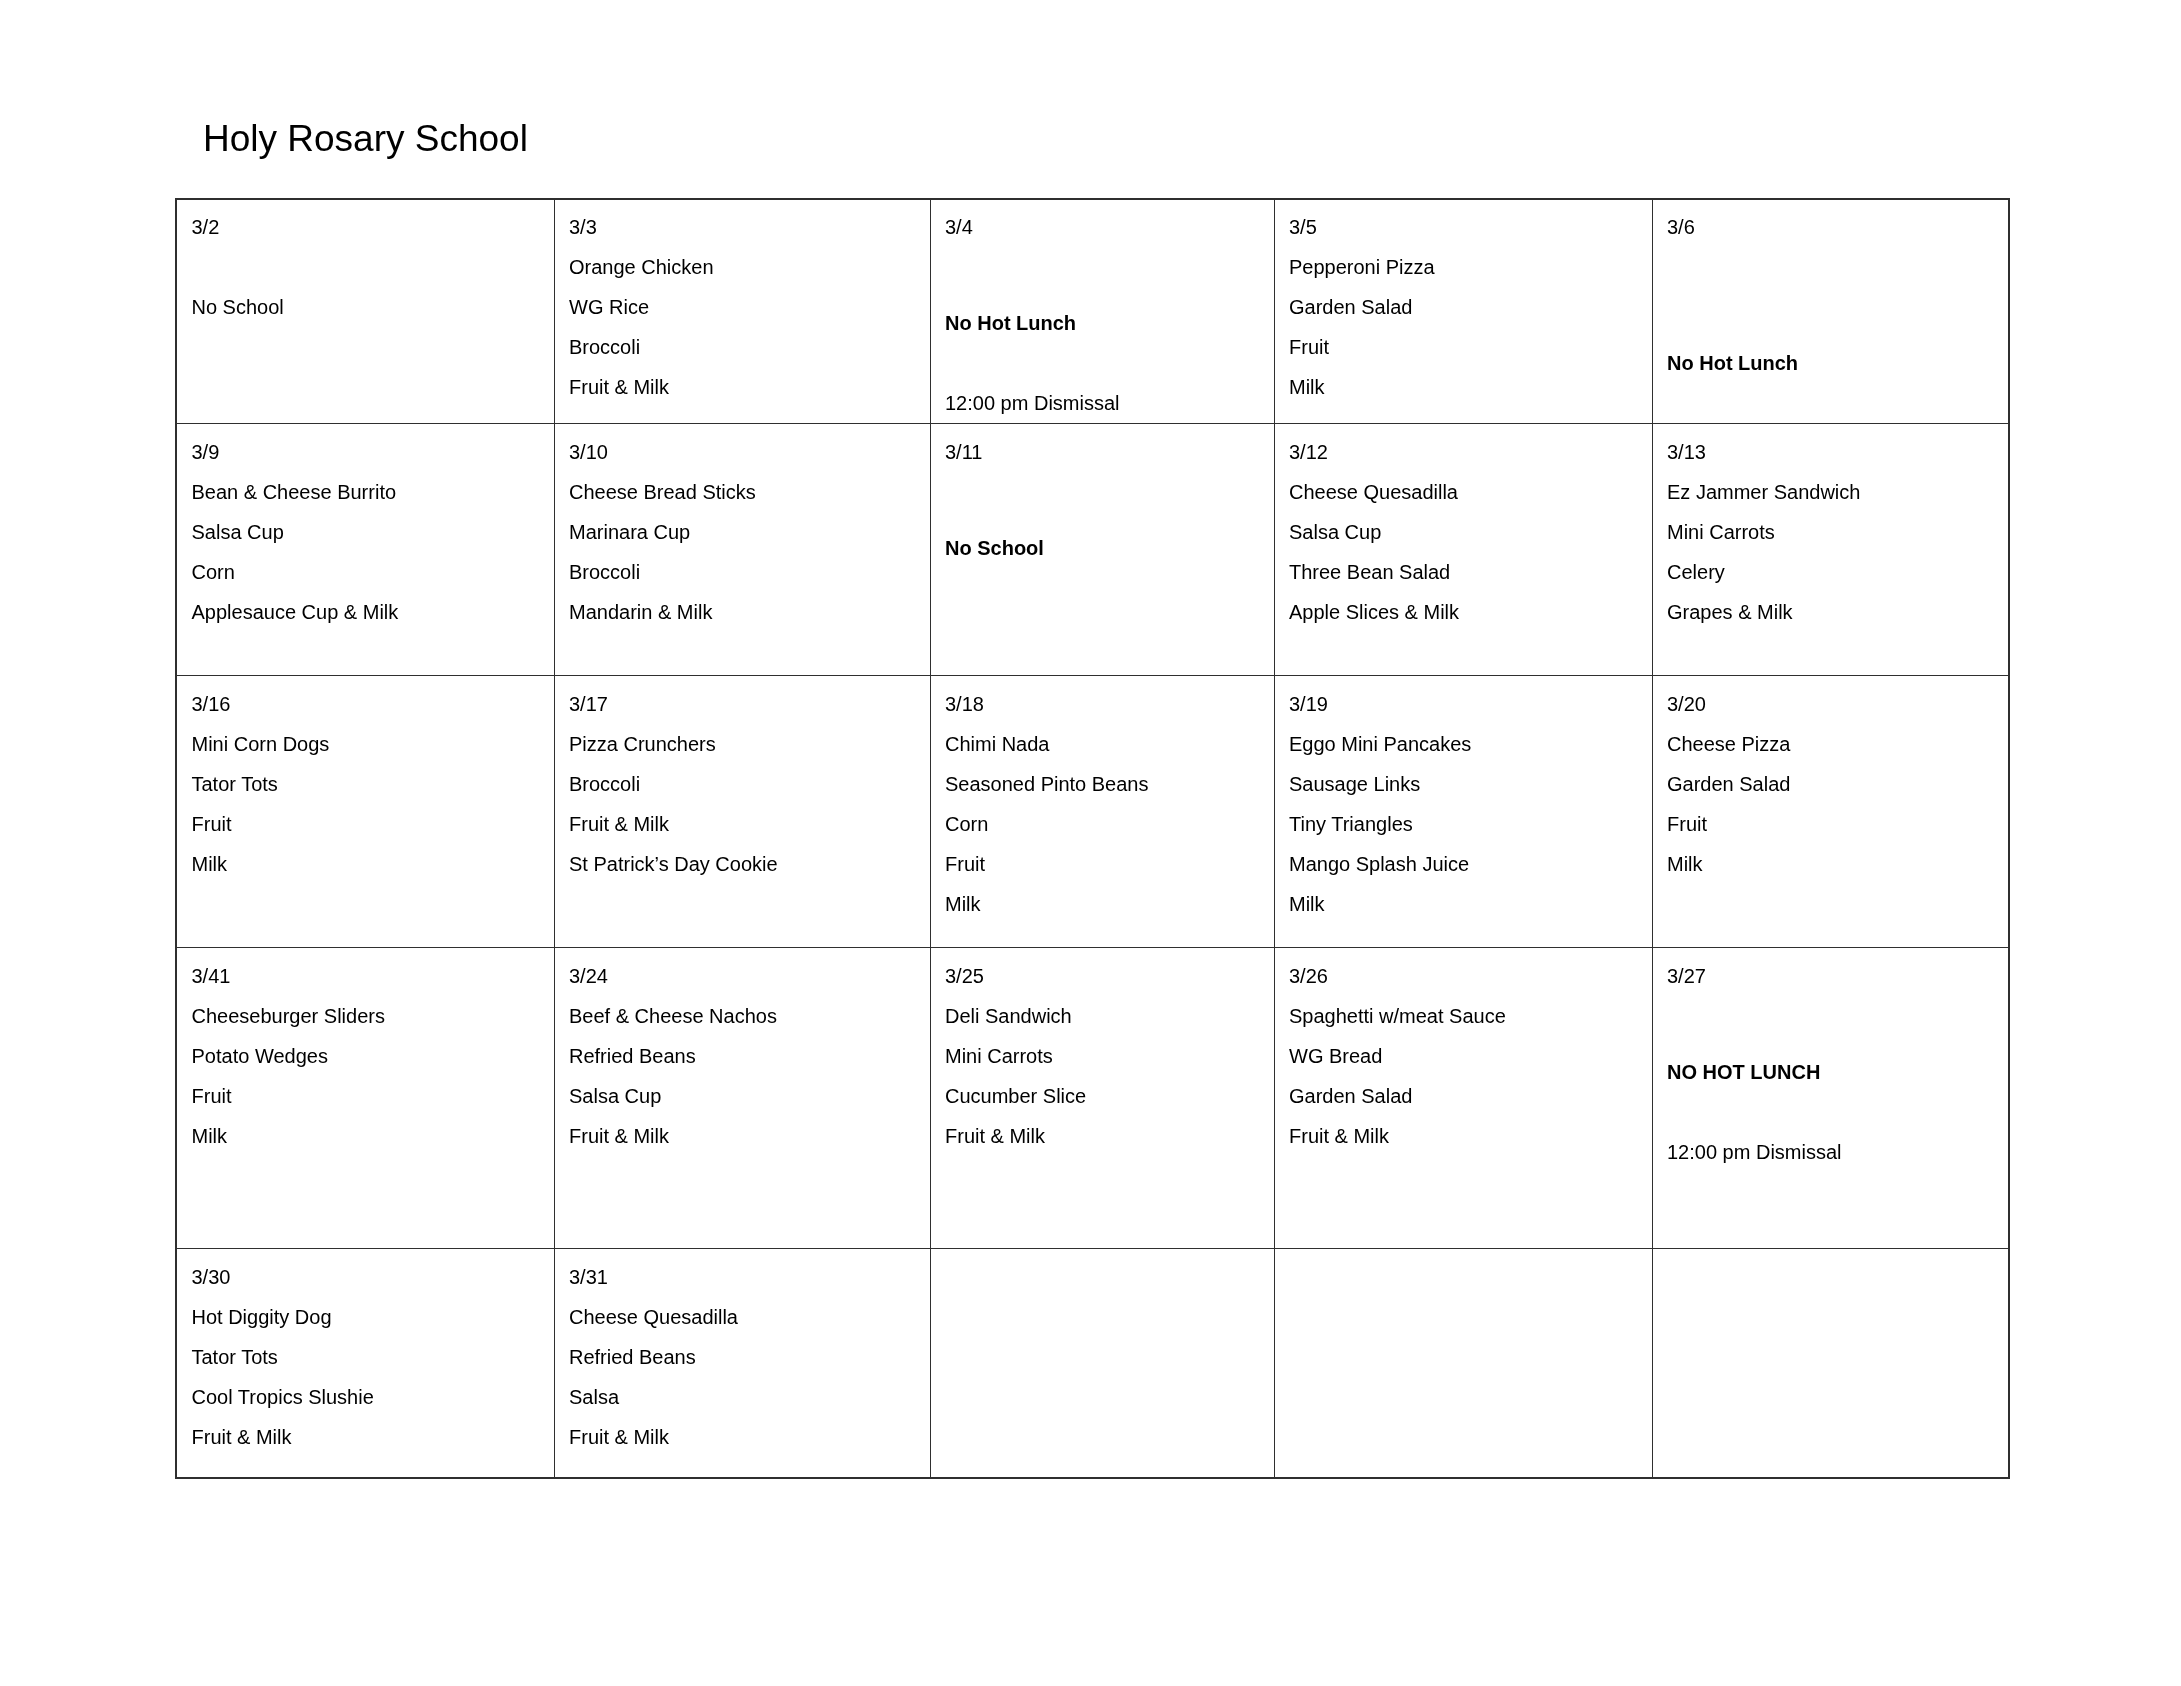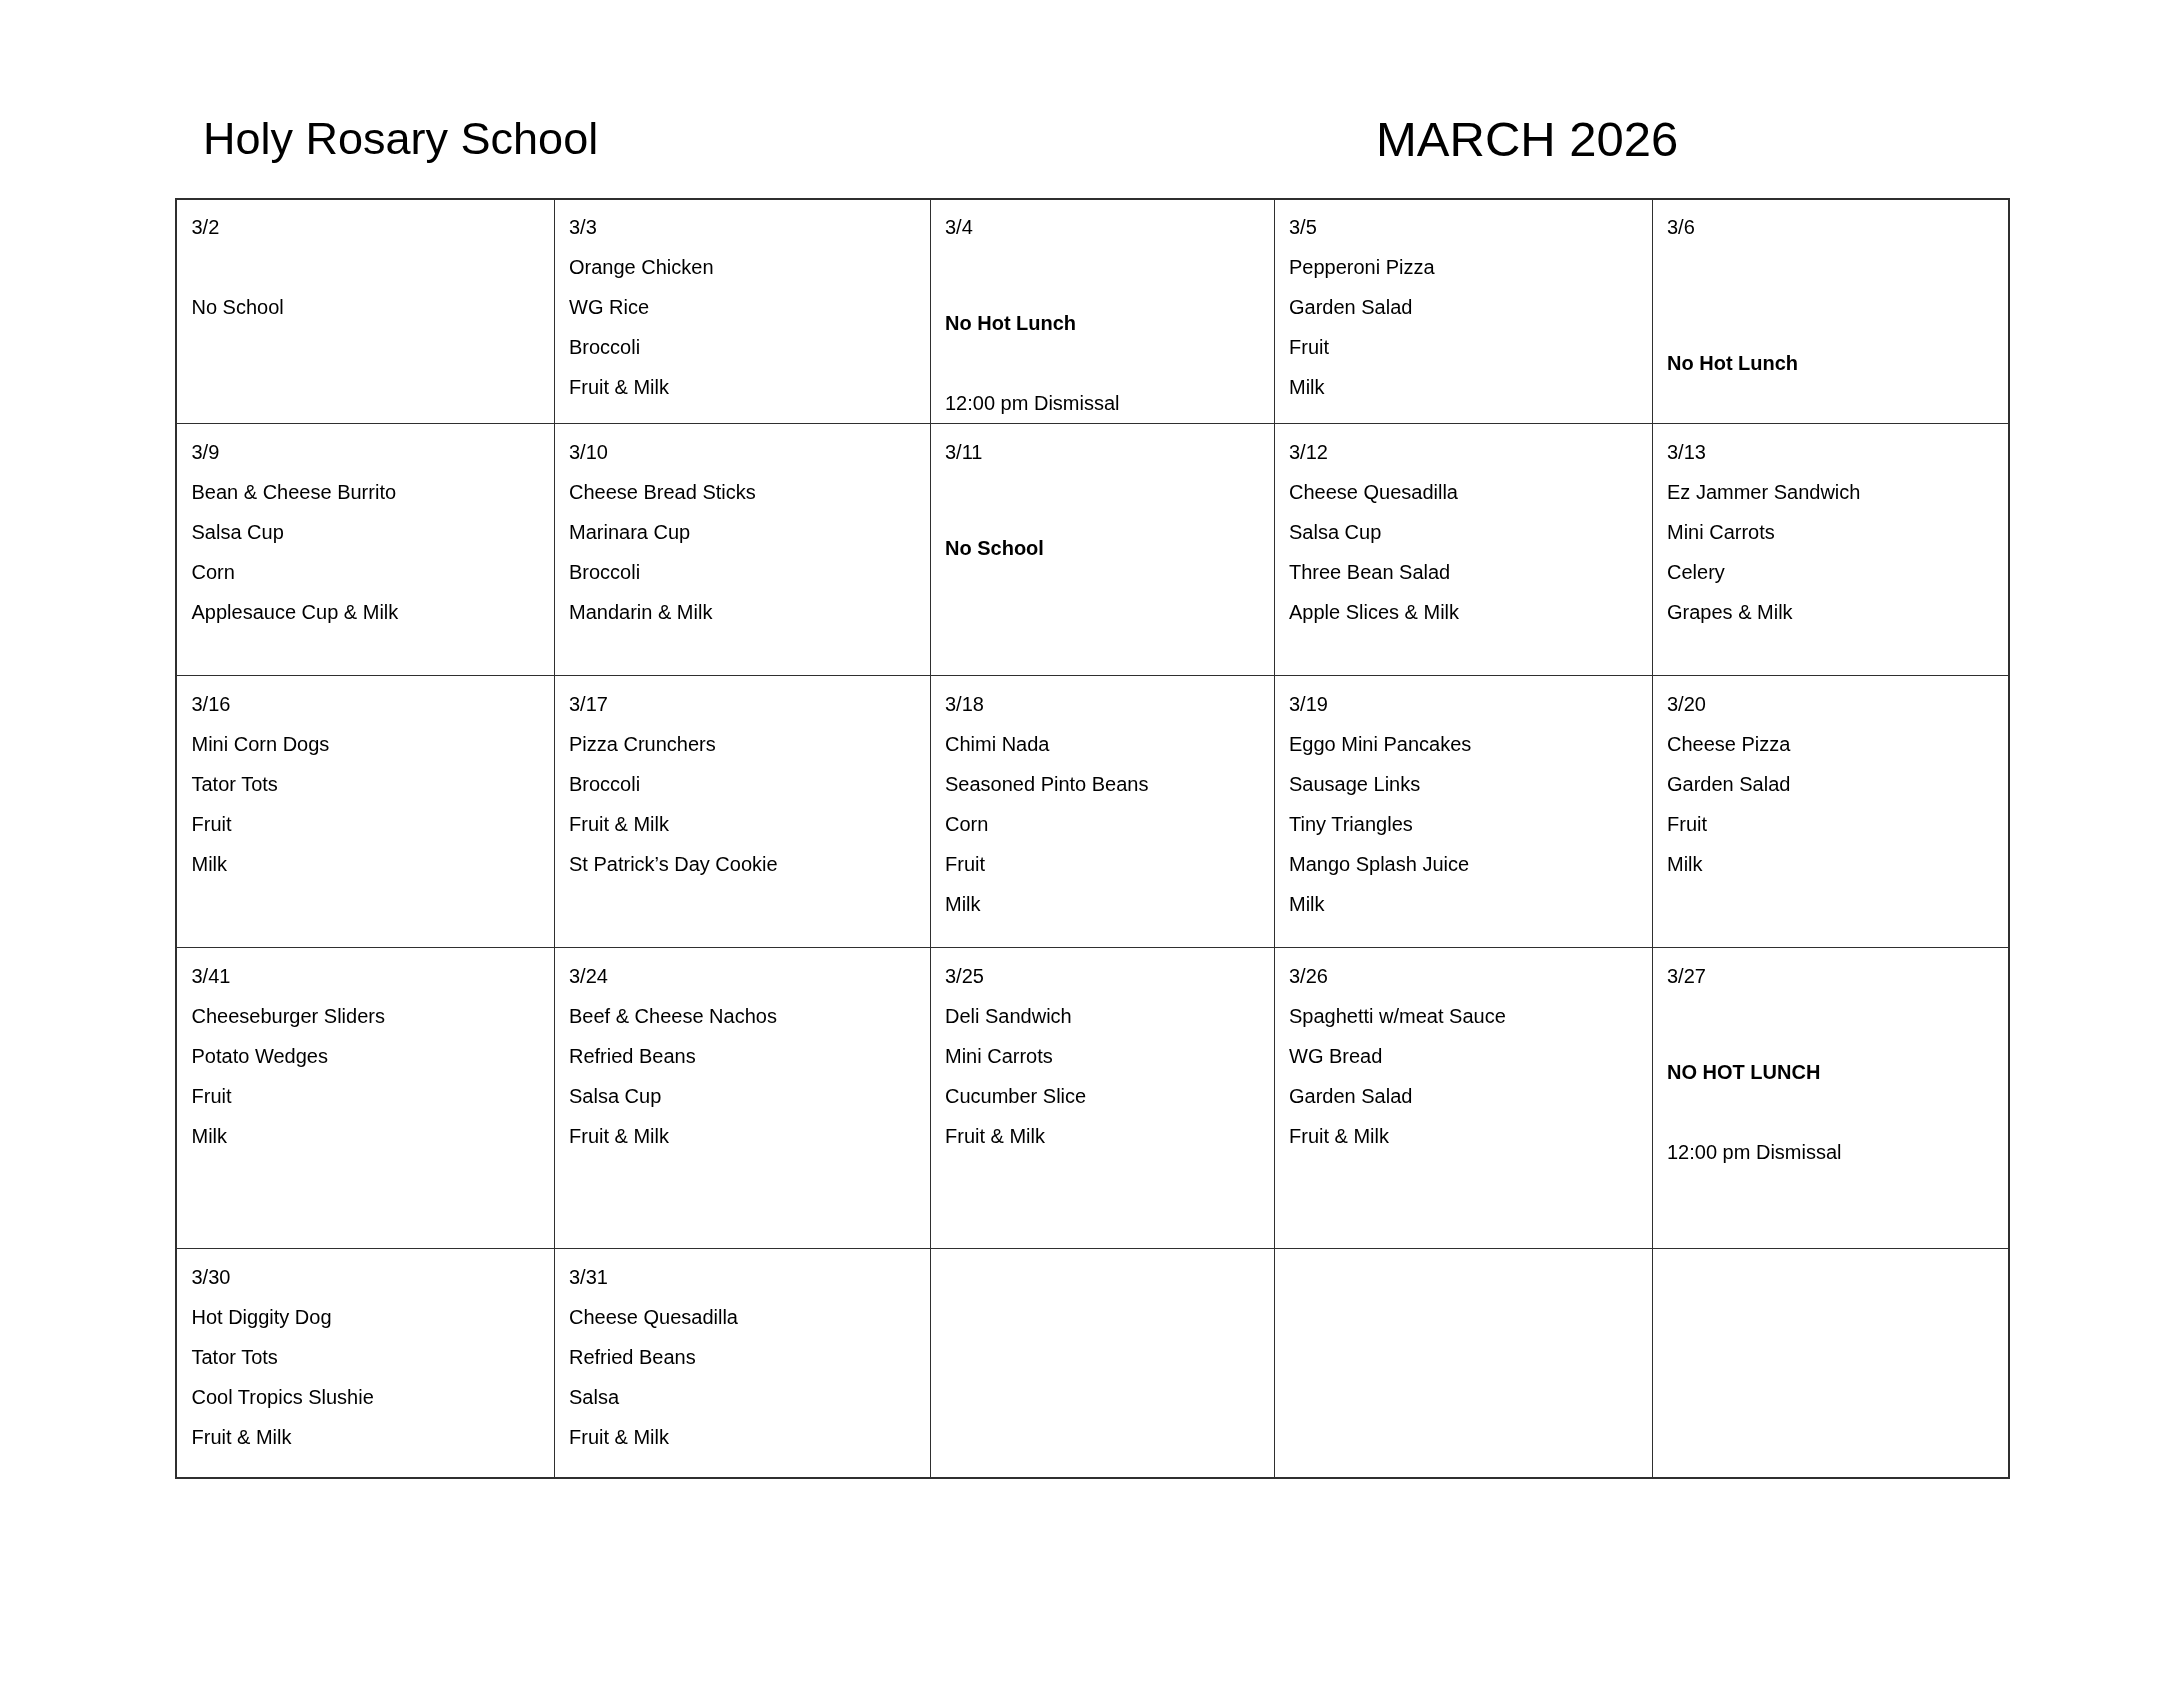--- a/index.html
+++ b/index.html
@@ -13,21 +13,21 @@
     height: 1686px;
     background: #ffffff;
     font-family: "Liberation Sans", sans-serif;
     color: #000000;
     overflow: hidden;
   }
   .school-name {
     position: absolute;
     top: 109px;
     left: 203px;
-    font-size: 45px;
+    font-size: 37px;
     line-height: 60px;
     white-space: nowrap;
   }
   .month-title {
     position: absolute;
     top: 109px;
     left: 1376px;
     font-size: 49px;
     line-height: 60px;
     white-space: nowrap;
@@ -56,21 +56,20 @@
   tr.week-row-5 { height: 229px; }
   .date-label { min-height: 40px; }
   .menu-line { min-height: 40px; }
   .menu-line.bold { font-weight: bold; margin-top: 16px; }
 </style>
 </head>
 <body>
 
 <div class="page">
   <div class="school-name">Holy Rosary School</div>
-  <div class="month-title">MARCH 2026</div>
 
   <table class="calendar">
     <colgroup>
       <col style="width:378px">
       <col style="width:376px">
       <col style="width:344px">
       <col style="width:378px">
       <col style="width:357px">
     </colgroup>
     <tbody id="calendar-body">

